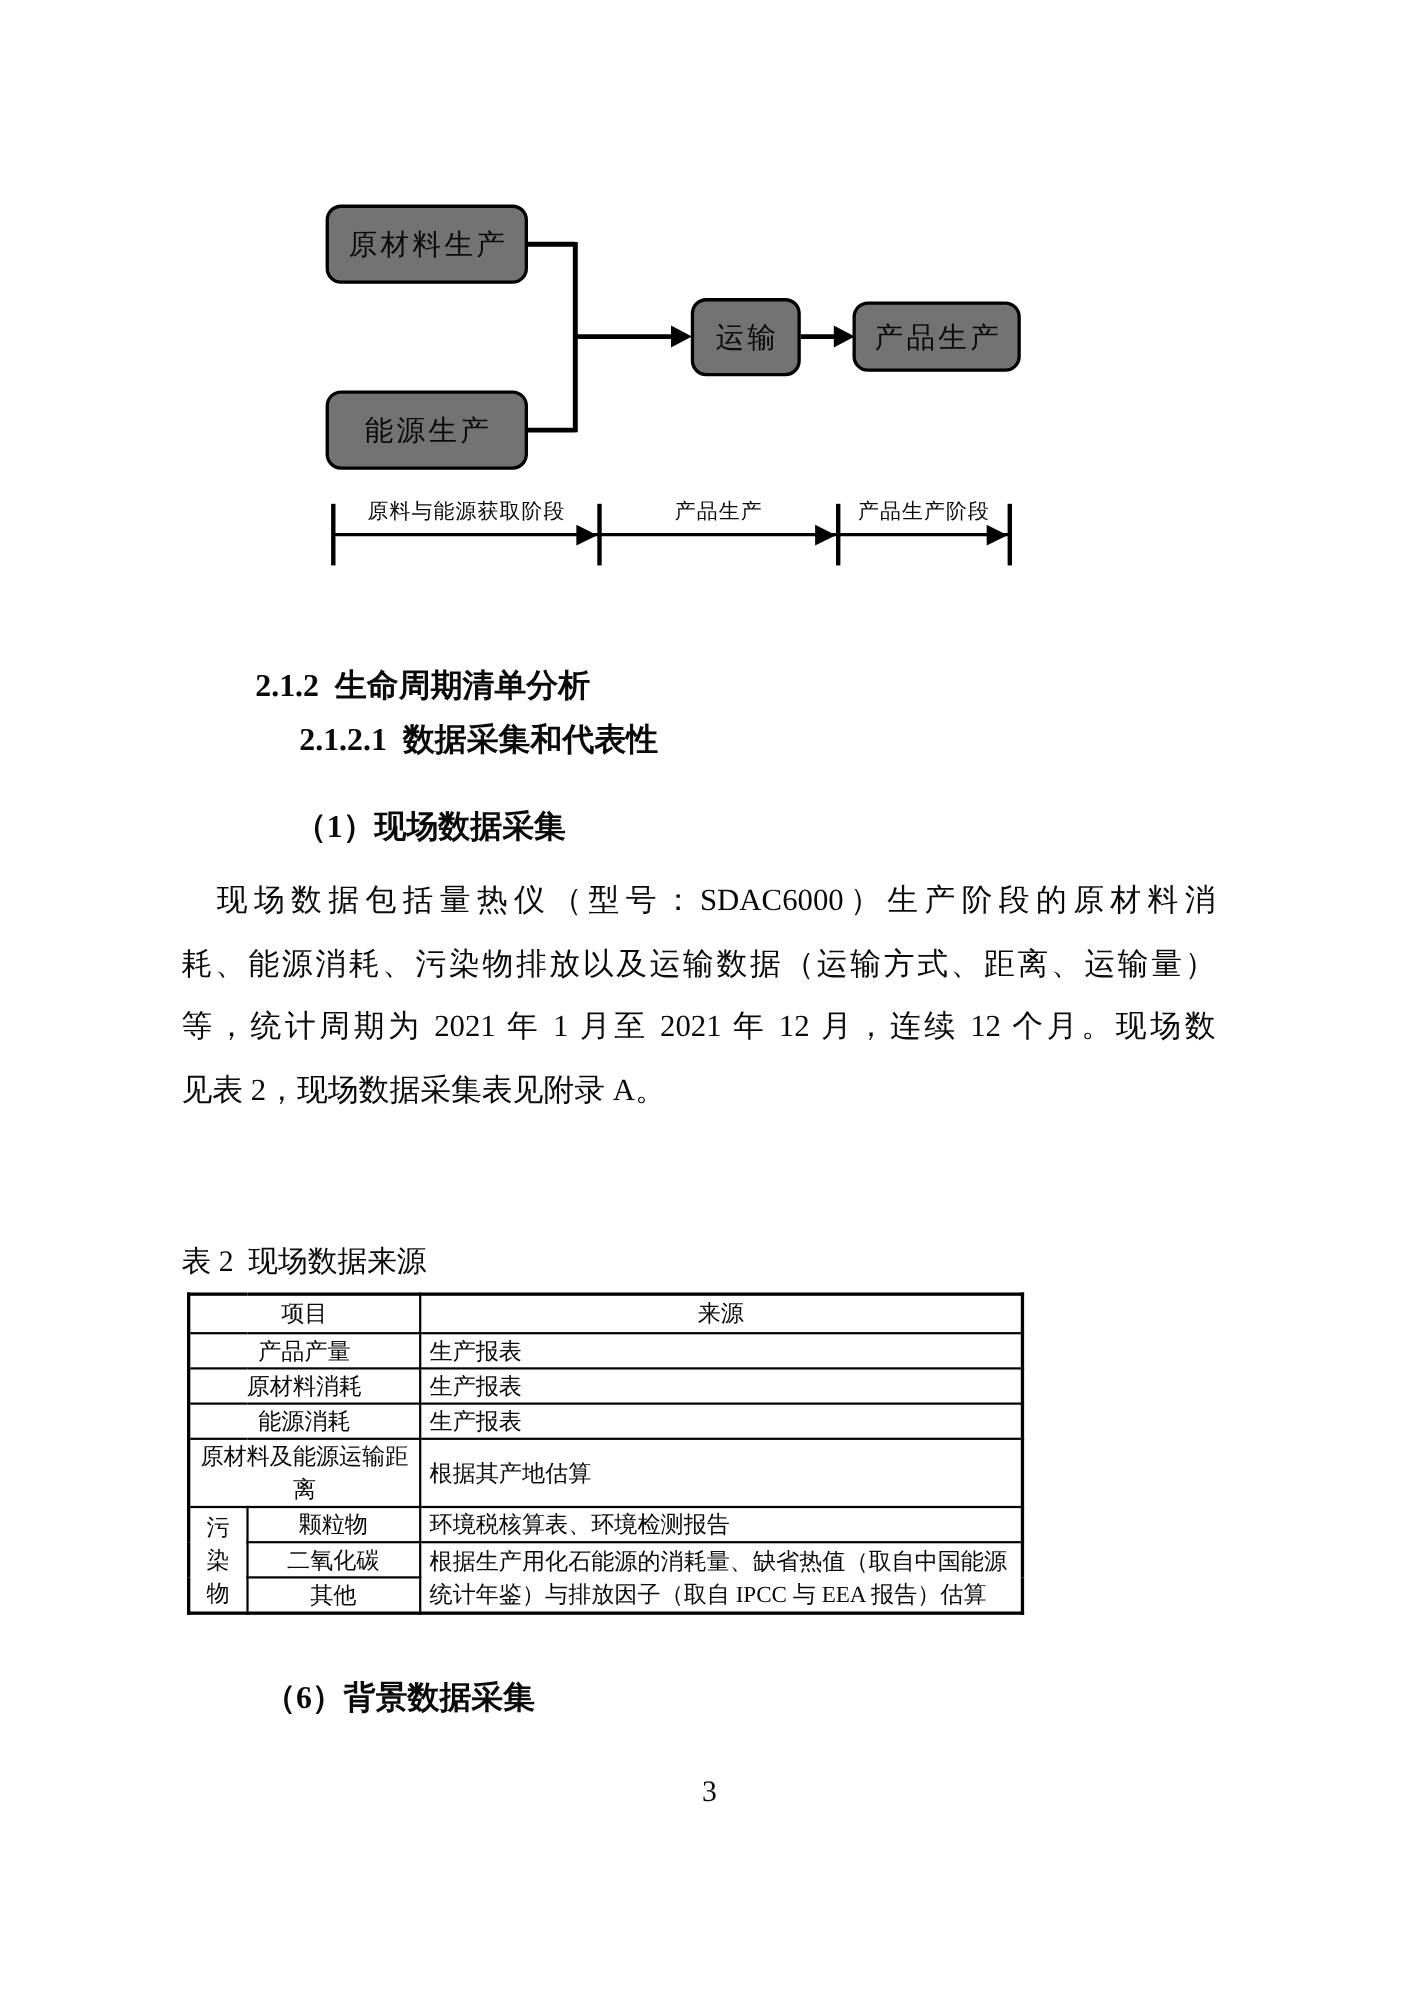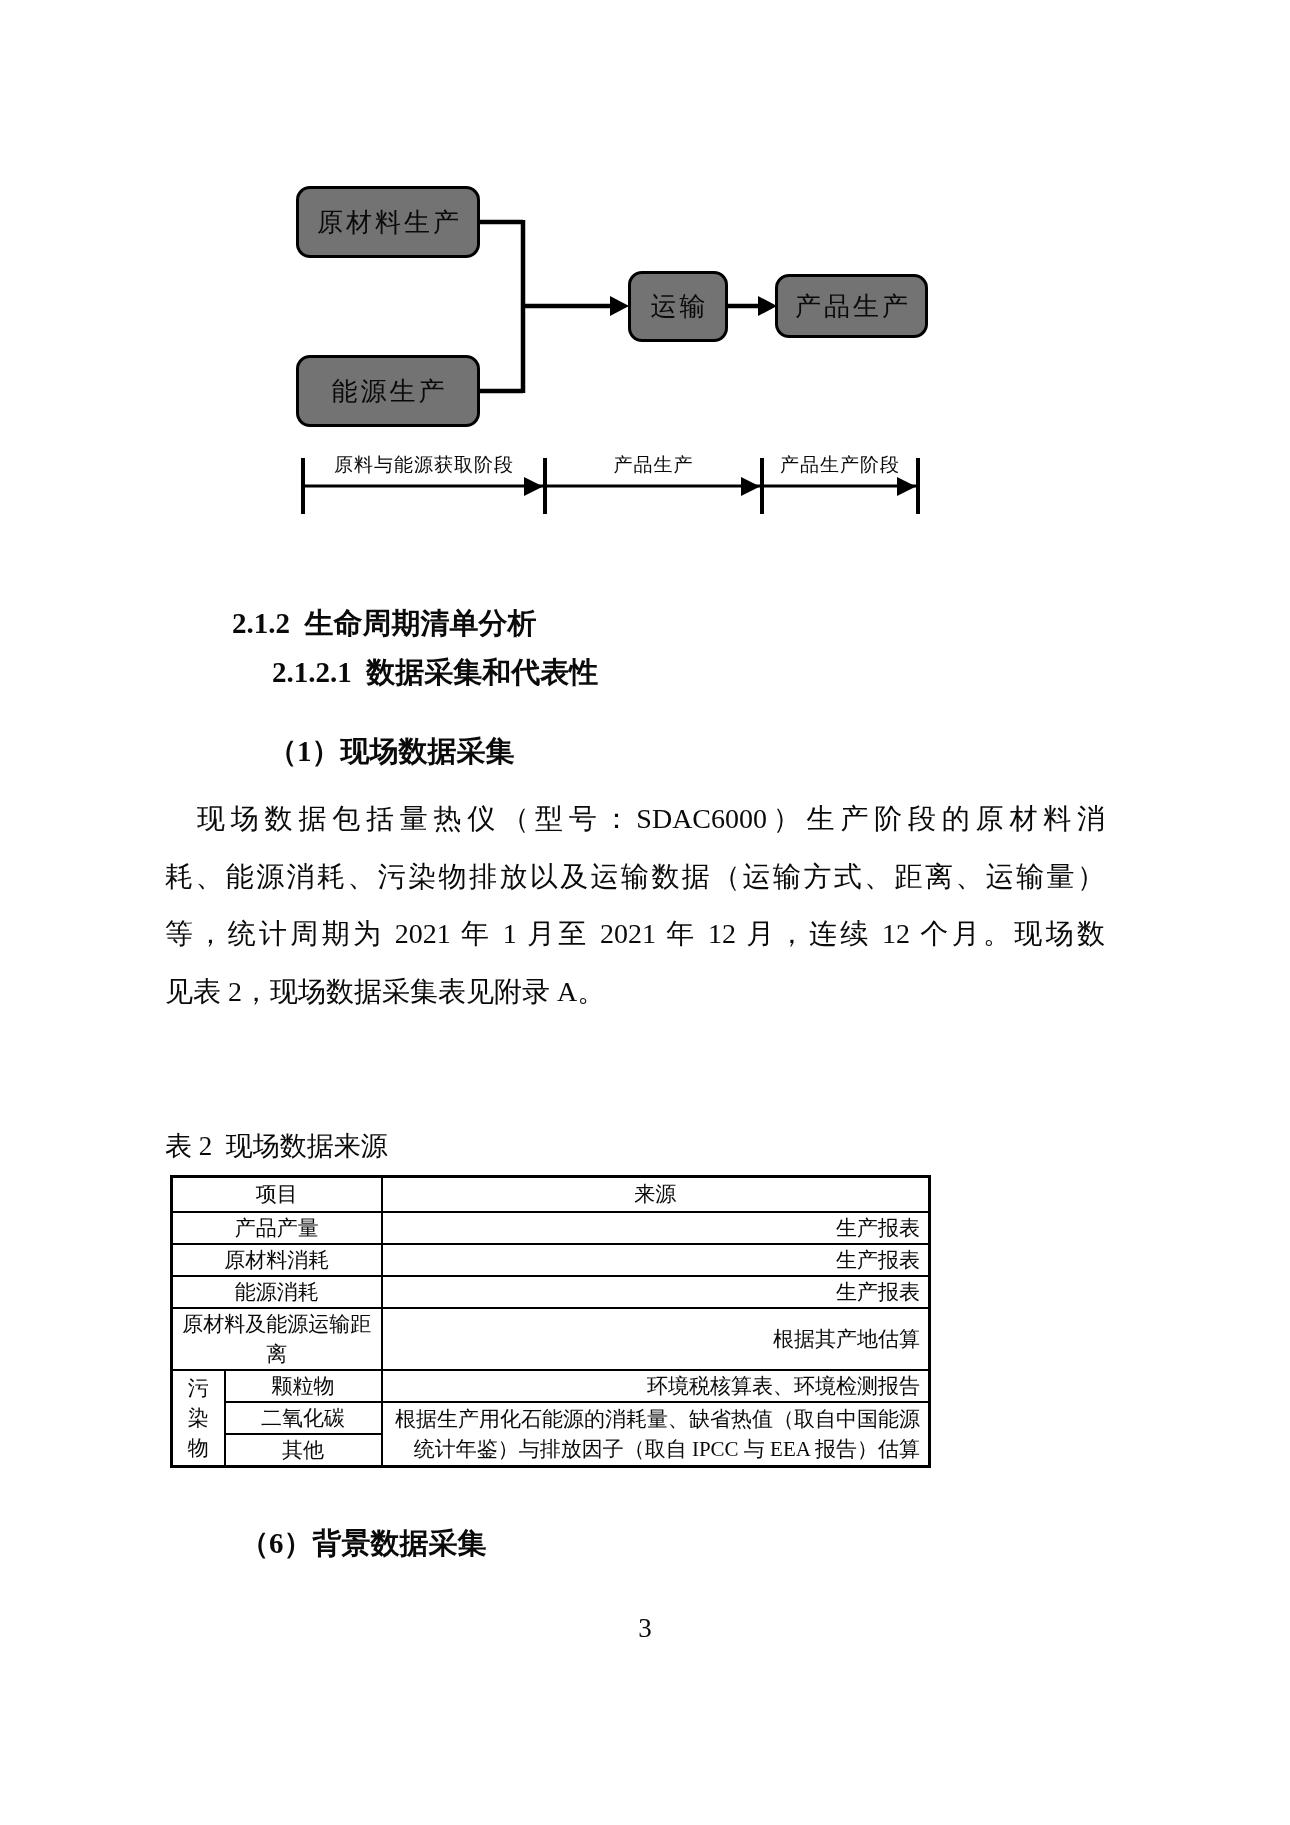--- a/index.html
+++ b/index.html
@@ -24,21 +24,21 @@
   .pline.last { text-align-last:left; }
   .caption { position:absolute; left:165px; top:1128px; width:940px; text-align:left; font-size:27px; }
   table.tbl {
     position:absolute; left:170px; top:1175px; width:758px; z-index:2;
     border-collapse:collapse; table-layout:fixed; font-size:21px;
     border:3px solid #000;
   }
   table.tbl td { border:2px solid #000; height:30px; vertical-align:middle; line-height:30px; padding:0 8px; }
   table.tbl tr.hdr td { height:35px; }
   .c { text-align:center; }
-  .l { text-align:right;border-radius:10px; }
+  .l { text-align:left;border-radius:10px; }
   td.hdr-src { text-align:center; padding-right:178px; }
   td.pollutant { padding:0 3px; text-align:center; line-height:26px; }
   td.merged-src { line-height:33px; padding:0 10px; }
   .pageno { position:absolute; left:0; top:1613px; width:100%; text-align:center; font-size:27px; }
 </style>
 </head>
 <body>
 
 <div class="page">
 

